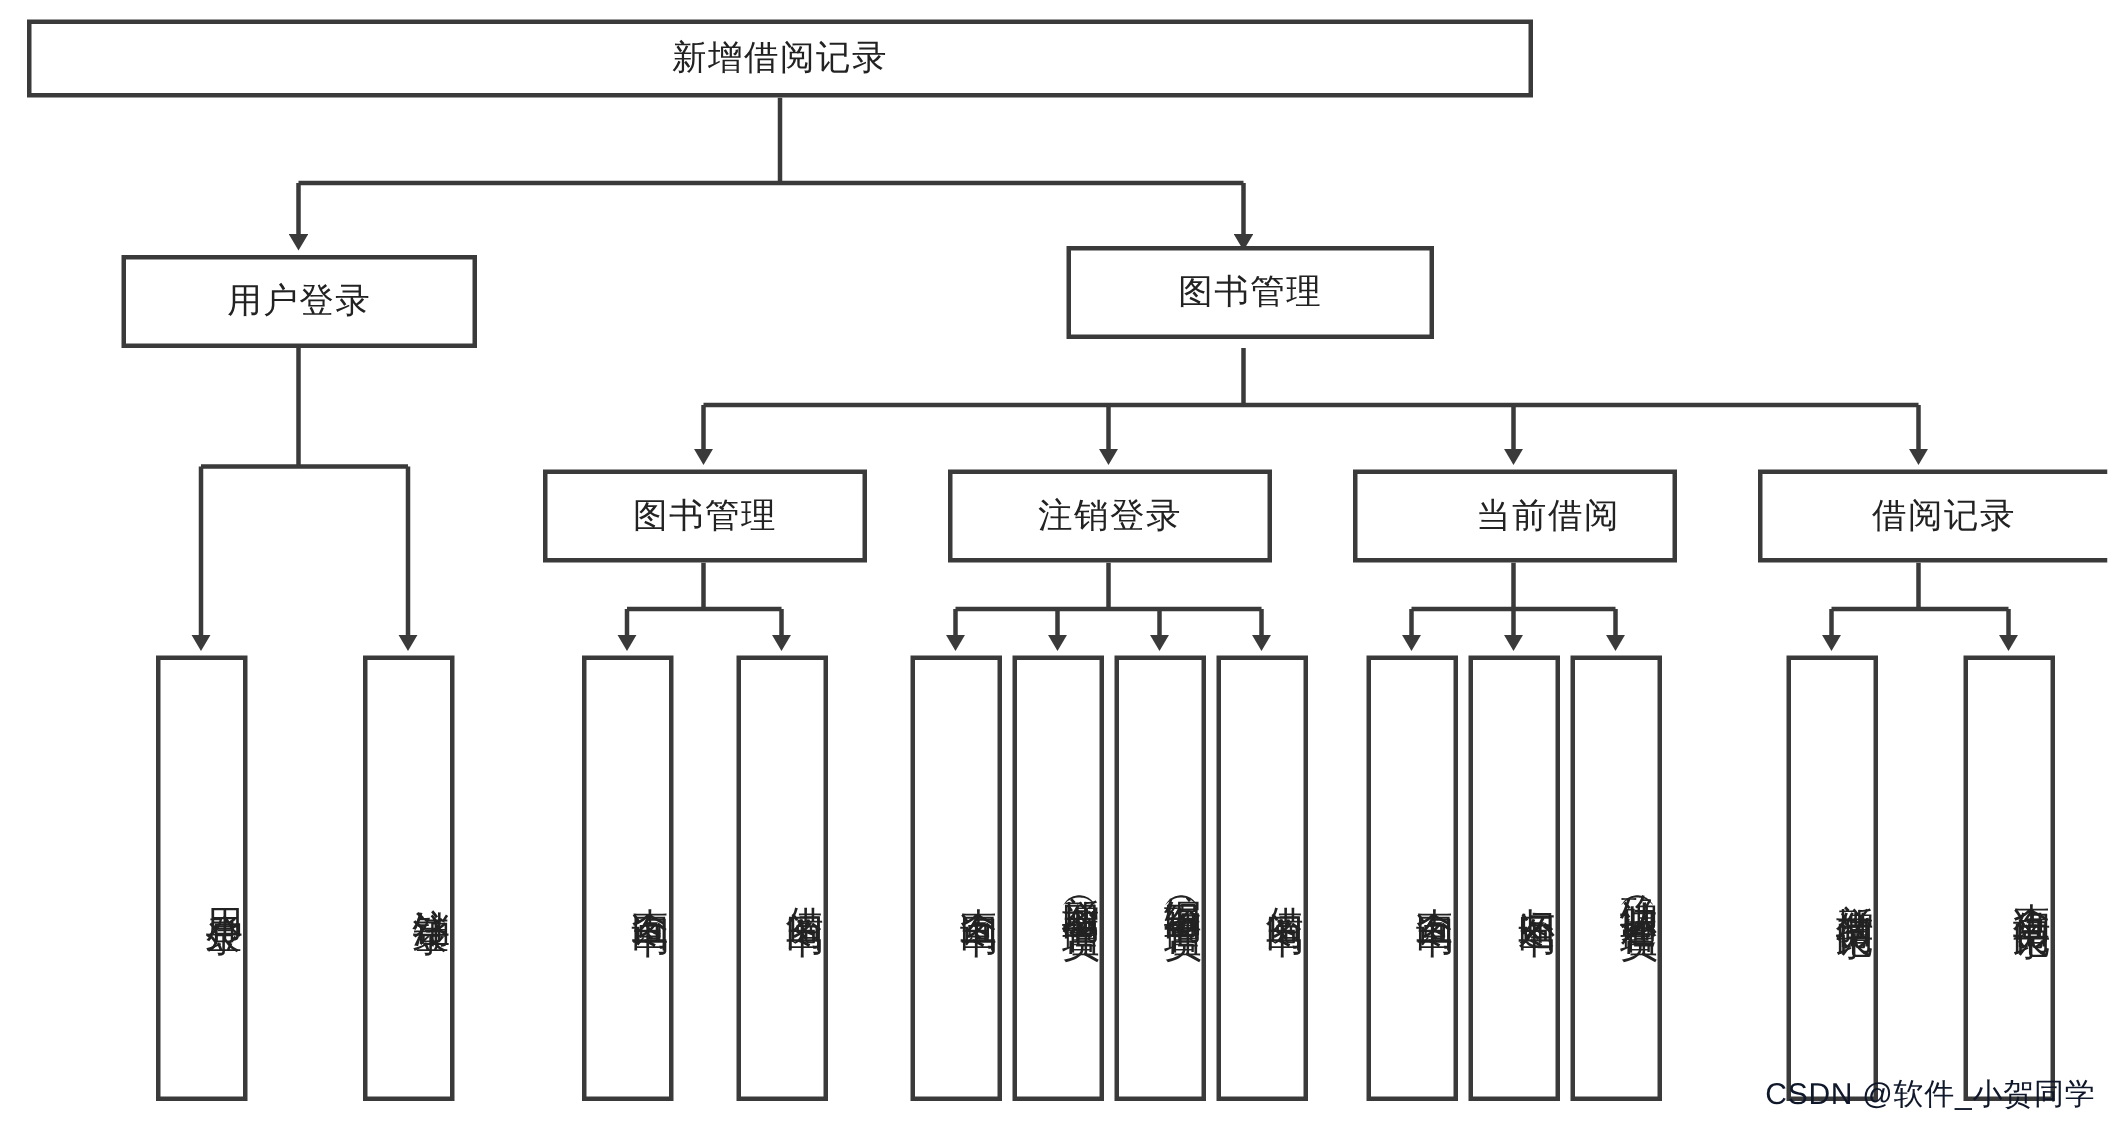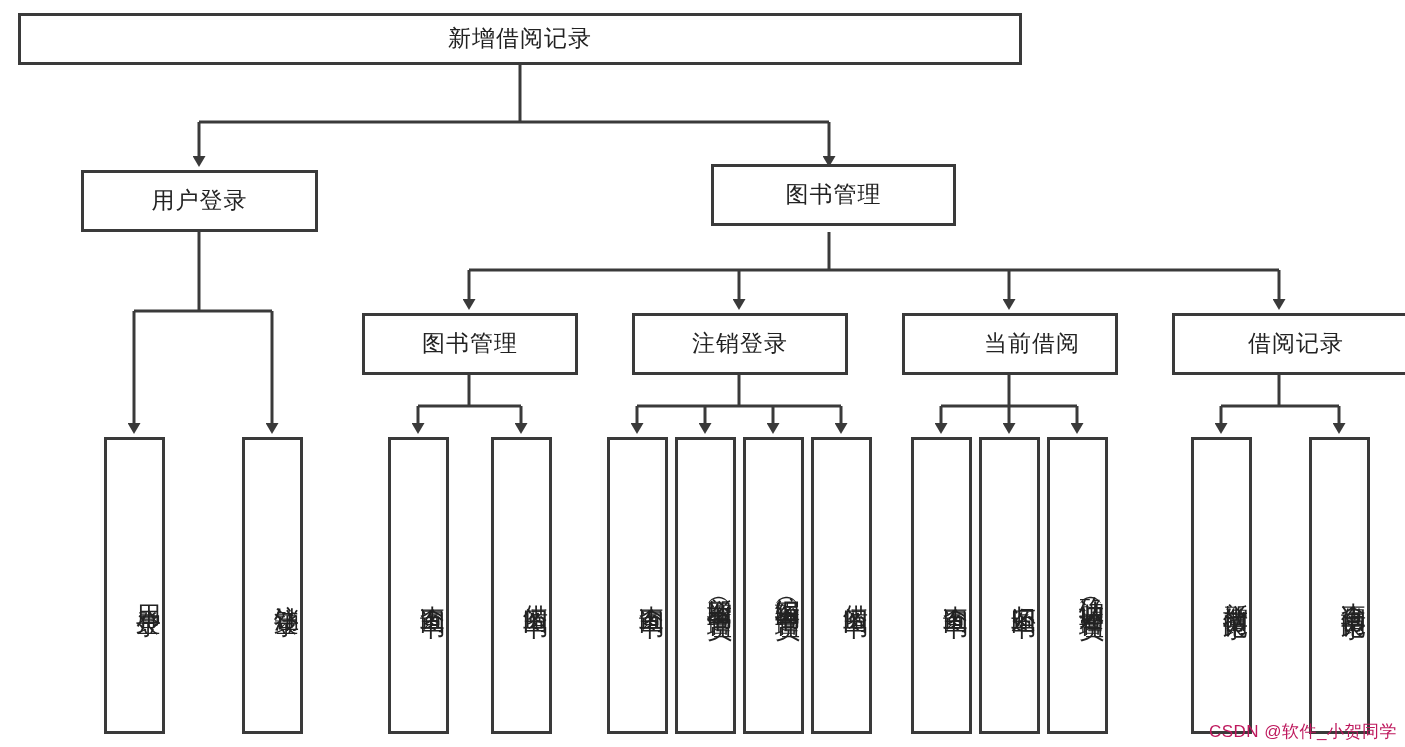--- a/index.html
+++ b/index.html
@@ -52,22 +52,22 @@
     padding-top: 10px;
   }
   .node.v .vtext {
     writing-mode: vertical-rl;
     text-orientation: upright;
   }
   .watermark {
     position: absolute;
     right: 8px;
     bottom: 4px;
-    font-size: 17px;
-    color: #be185d;
+    font-size: 20px;
+    color: #0f172a;
     letter-spacing: 0.5px;
     white-space: nowrap;
     user-select: none;
   }
 </style>
 </head>
 <body>
 
 <div id="canvas">
 

